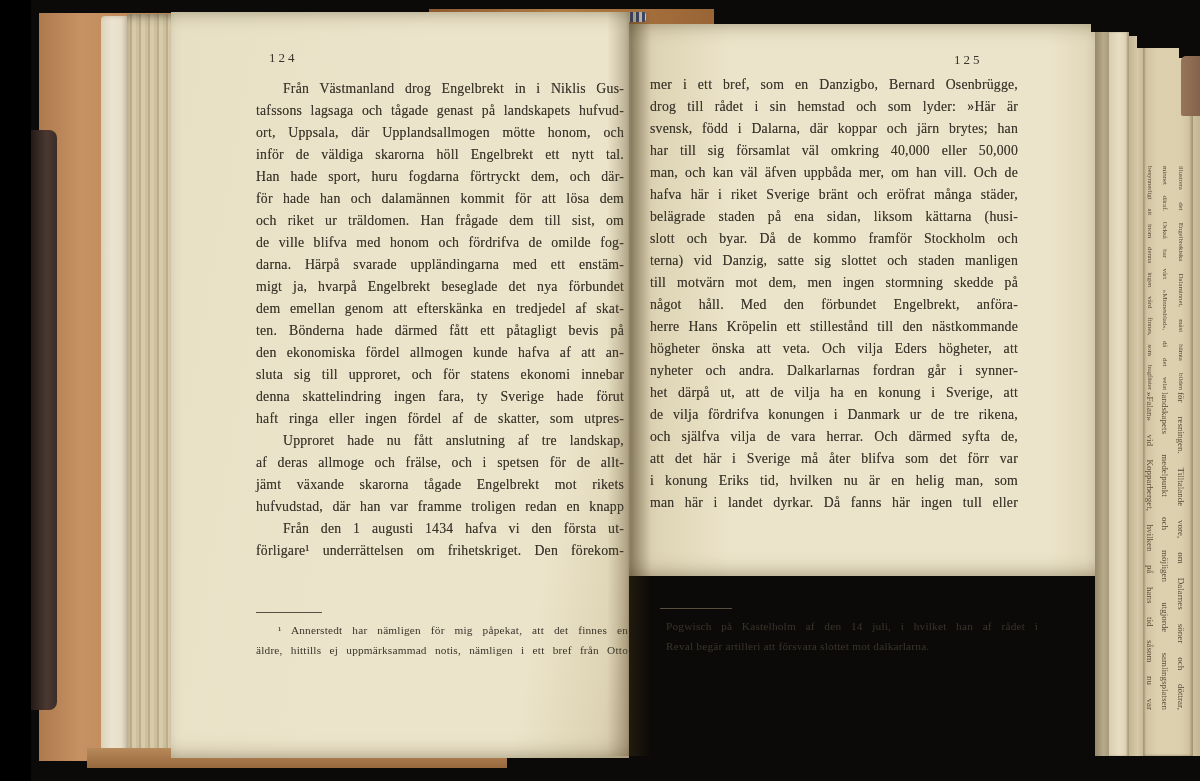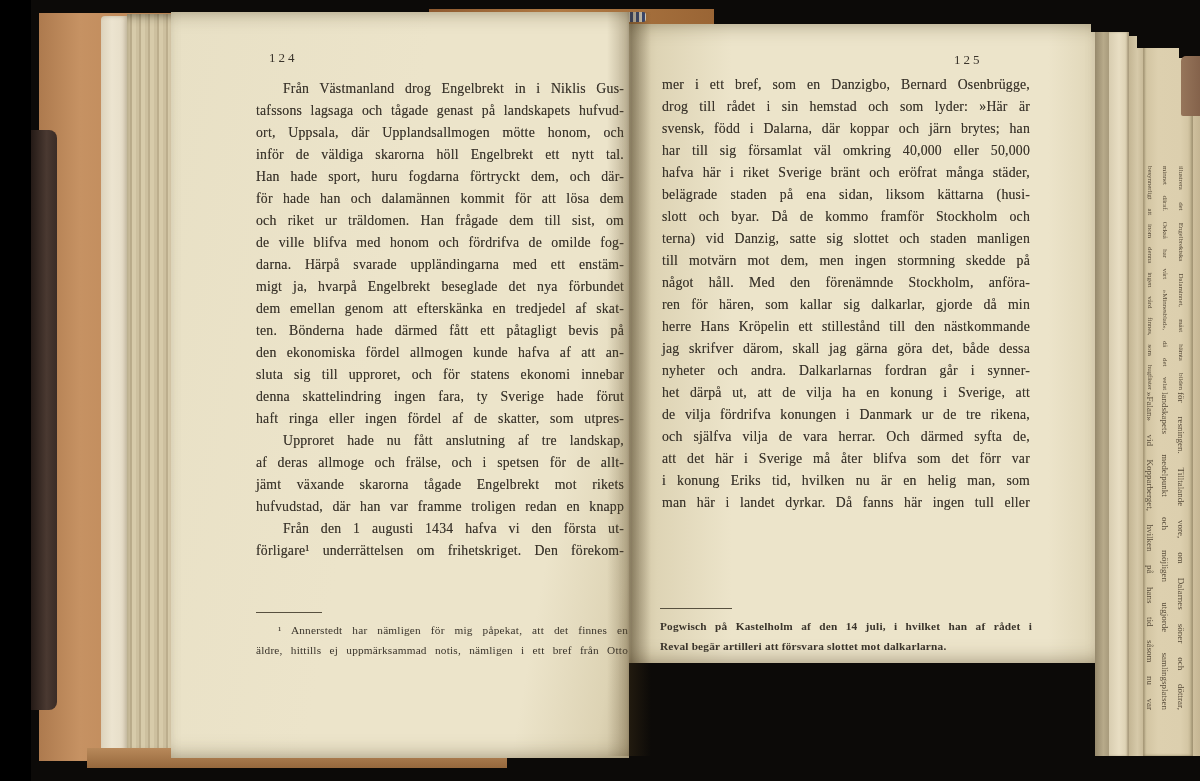--- a/index.html
+++ b/index.html
@@ -26,42 +26,42 @@
   .edge-stack-left{left:96px; top:14px; width:46px; height:744px;
     background:repeating-linear-gradient(90deg,#cdc09f 0 3px,#bcae8d 3px 5px,#d7cbaa 5px 9px);
     box-shadow:inset 0 8px 10px -6px rgba(60,50,30,.6), inset 0 -8px 10px -6px rgba(60,50,30,.6);}
   .bottom-tan{left:56px; top:748px; width:420px; height:20px;
     background:linear-gradient(180deg,#b8895a,#96683c);}
 
   
   .page{box-shadow:inset 0 12px 20px -14px rgba(85,70,40,.6), inset 0 -14px 20px -14px rgba(85,70,40,.55);}
   .page-left{left:140px; top:12px; width:458px; height:746px;
     background:linear-gradient(100deg,#e8e0c5 0%,var(--paper) 45%,var(--paper) 80%,#ddd3b4 94%,#c9bd9d 100%);}
-  .page-right{left:598px; top:24px; width:466px; height:639px;
+  .page-right{left:598px; top:24px; width:466px; height:552px;
     background:linear-gradient(90deg,#c9bd9c 0%,#ded4b5 6%,var(--paper) 22%,var(--paper) 90%,#e0d6b8 100%);}
   .gutter{left:576px; top:12px; width:44px; height:744px; z-index:5; pointer-events:none;
     background:linear-gradient(90deg,rgba(90,72,40,0),rgba(90,72,40,.30) 45%,rgba(58,45,22,.42) 55%,rgba(90,72,40,0));}
 
   
   .pagenum{font-size:13px; letter-spacing:3px; color:var(--ink);}
   .pn-left{left:98px; top:38px;}
   .pn-right{left:325px; top:28px;}
   .textcol{color:var(--ink); text-shadow:0 0 .5px rgba(58,52,43,.55);}
   .col-left{left:85px; top:66px; width:368px;}
-  .col-right{left:33px; top:50px; width:368px;}
+  .col-right{left:21px; top:50px; width:368px;}
   .tline{position:static; line-height:22px; font-size:13.8px; letter-spacing:.2px;
     white-space:nowrap; text-align:justify; text-align-last:justify;}
   .tline.flush{text-align-last:left;}
   .tline.indent{text-indent:27px;}
   .footrule{border-top:1px solid #57503f; height:0;}
   .fr-left{left:85px; top:600px; width:66px;}
   .fr-right{left:31px; top:584px; width:72px;}
   .footcol{color:var(--ink);}
   .foot-left{left:85px; top:608px; width:372px;}
-  .foot-right{left:31px; top:592px; width:372px;font-weight:bold;}
+  .foot-right{left:37px; top:592px; width:372px;}
   .fline{position:static; line-height:20px; font-size:11.3px; letter-spacing:.2px;
     white-space:nowrap; text-align:justify; text-align-last:justify;}
   .fline.flush{text-align-last:left;}
   .fline.indent{text-indent:22px;}
 
   
   .strip1{left:1064px; top:30px; width:14px; height:726px;
     background:linear-gradient(90deg,#96896c,#b7aa8a 60%,#a89b7c);}
   .strip2{left:1078px; top:32px; width:20px; height:724px;
     background:linear-gradient(90deg,#d8cdb0,#e8dec3 50%,#d9cdae);
@@ -139,29 +139,29 @@
       </div>
   </div>
 
   <div class="page page-right">
     <div class="pagenum pn-right">125</div>
     <div class="textcol col-right" id="right-lines">
         <div class="tline">mer i ett bref, som en Danzigbo, Bernard Osenbrügge,</div>
         <div class="tline">drog till rådet i sin hemstad och som lyder: »Här är</div>
         <div class="tline">svensk, född i Dalarna, där koppar och järn brytes; han</div>
         <div class="tline">har till sig församlat väl omkring 40,000 eller 50,000</div>
+        <div class="tline">man, och kan väl äfven uppbåda mer, om han vill. Och de</div>
         <div class="tline">hafva här i riket Sverige bränt och eröfrat många städer,</div>
         <div class="tline">belägrade staden på ena sidan, liksom kättarna (husi-</div>
         <div class="tline">slott och byar. Då de kommo framför Stockholm och</div>
         <div class="tline">terna) vid Danzig, satte sig slottet och staden manligen</div>
         <div class="tline">till motvärn mot dem, men ingen stormning skedde på</div>
-        <div class="tline">något håll. Med den förenämnde Stockholm, anföra-</div>
-        <div class="tline">ren för hären, som kallar sig dalkarlar, gjorde då min</div>
+        <div class="tline">något håll. Med den förbundet Engelbrekt, anföra-</div>
         <div class="tline">herre Hans Kröpelin ett stillestånd till den nästkommande</div>
-        <div class="tline">jag skrifver därom, skall jag gärna göra det, både dessa</div>
+        <div class="tline">högheter önska att veta. Och vilja Eders högheter, att</div>
         <div class="tline">nyheter och andra. Dalkarlarnas fordran går i synner-</div>
         <div class="tline">het därpå ut, att de vilja ha en konung i Sverige, att</div>
         <div class="tline">de vilja fördrifva konungen i Danmark ur de tre rikena,</div>
         <div class="tline">och själfva vilja de vara herrar. Och därmed syfta de,</div>
         <div class="tline">att det här i Sverige må åter blifva som det förr var</div>
         <div class="tline">i konung Eriks tid, hvilken nu är en helig man, som</div>
         <div class="tline">man här i landet dyrkar. Då fanns här ingen tull eller</div>
       </div>
     <div class="footrule fr-right"></div>
     <div class="footcol foot-right" id="right-foot">

